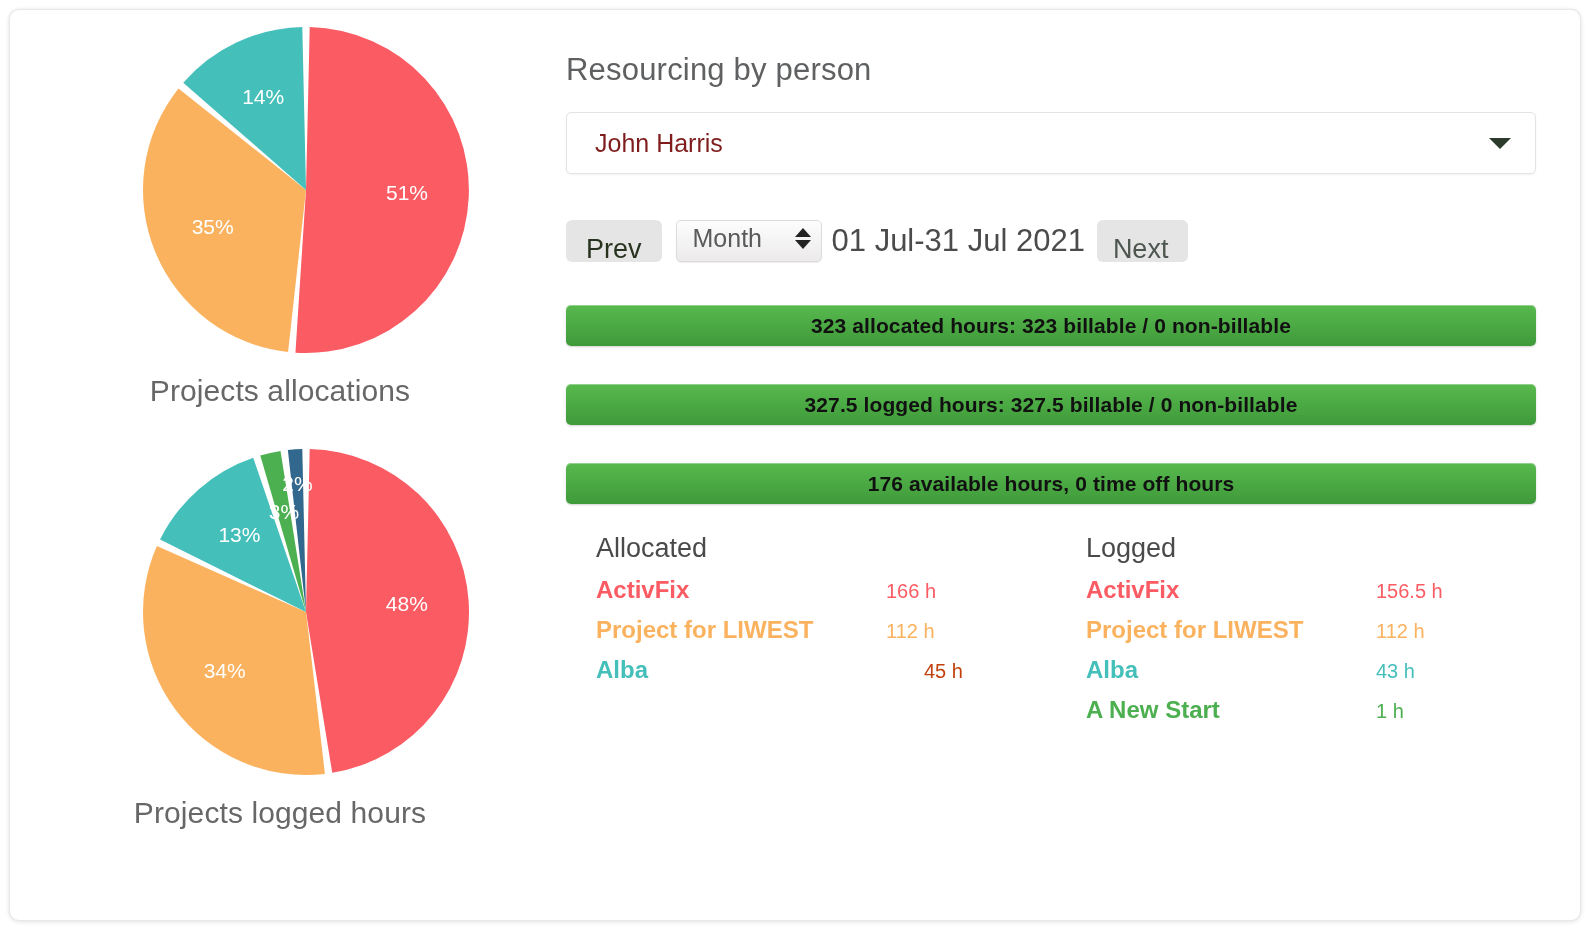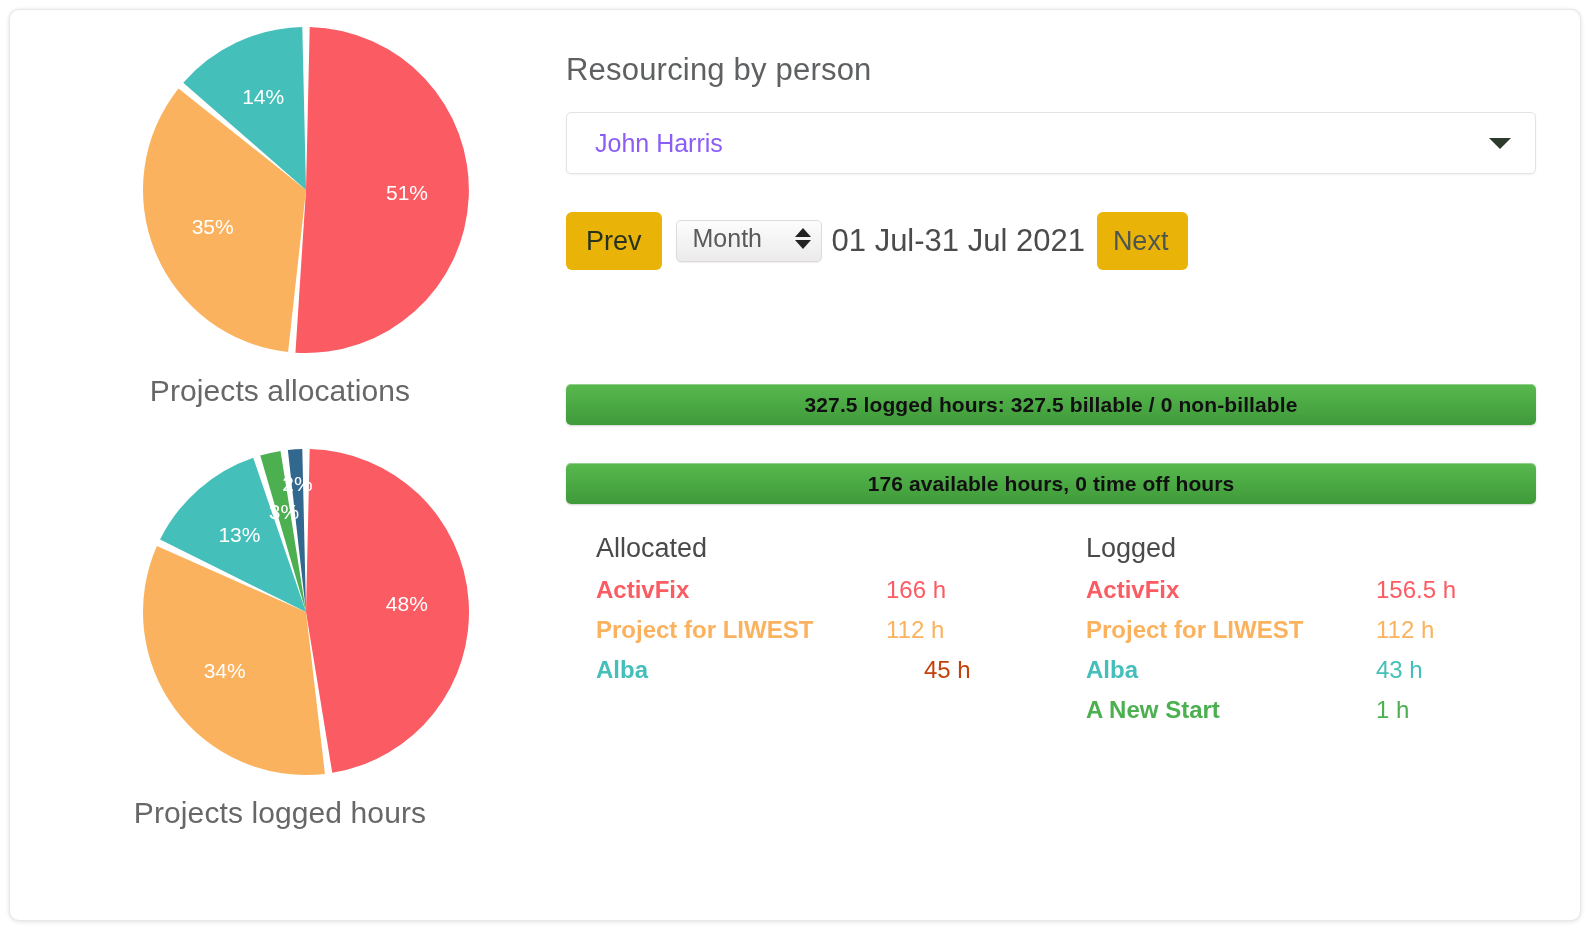--- a/index.html
+++ b/index.html
@@ -100,48 +100,48 @@
     border: 1px solid #e3e3e3;
     border-radius: 5px;
     box-shadow: 0 1px 2px rgba(0,0,0,0.05);
     display: flex;
     align-items: center;
     padding: 0 18px 0 28px;
   }
   .person-select .value {
     flex: 1;
     font-size: 25px;
-    color: #8b5cf6;
+    color: #7f1d1d;
   }
   .caret {
     width: 0; height: 0;
     border-left: 11px solid transparent;
     border-right: 11px solid transparent;
     border-top: 11px solid #2c3b2c;
     margin-right: 6px;
   }
 
   
   .period-row {
     position: absolute;
     left: 8px;
     top: 200px;
     height: 62px;
     display: flex;
     align-items: center;
   }
   .nav-btn {
-    background: #eab308;
+    background: #e5e5e5;
     border: none;
     border-radius: 6px;
     color: #27331f;
     font-family: "Liberation Sans", sans-serif;
     font-size: 27px;
     padding: 0 20px;
-    height: 58px;
+    height: 42px;
     line-height: 58px;
     cursor: pointer;
   }
   .nav-btn.next { color: #4e5650; padding-left: 16px; }
 
   .unit-select {
     margin-left: 14px;
     height: 42px;
     min-width: 146px;
     box-sizing: border-box;
@@ -227,21 +227,21 @@
     padding: 6px 0;
     margin-left: 30px;
     width: 420px;
   }
   .trow .pname {
     width: 290px;
     font-size: 24px;
     font-weight: bold;
   }
   .trow .phours {
-    font-size: 24px;
+    font-size: 20px;
     text-align: right;
   }
 </style>
 </head>
 <body>
 
 <div class="page">
   <div class="card">
 
     <div class="left-col">
@@ -302,20 +302,21 @@
             <span class="up"></span>
               <span class="down"></span>
           </span>
         </div>
 
         <div class="period-label">01 Jul-31 Jul 2021</div>
 
         <button class="nav-btn next">Next</button>
       </div>
 
+      <div class="bar b1">323 allocated hours: 323 billable / 0 non-billable</div>
       <div class="bar b2">327.5 logged hours: 327.5 billable / 0 non-billable</div>
       <div class="bar b3">176 available hours, 0 time off hours</div>
 
       <div class="tables">
         <div class="tcol">
           <h3>Allocated</h3>
           <div id="allocated-rows">
               <div class="trow">
                 <span class="pname" style="color: rgb(251, 91, 99);">ActivFix</span>
                 <span class="phours" style="color: rgb(251, 91, 99);">166 h</span>

